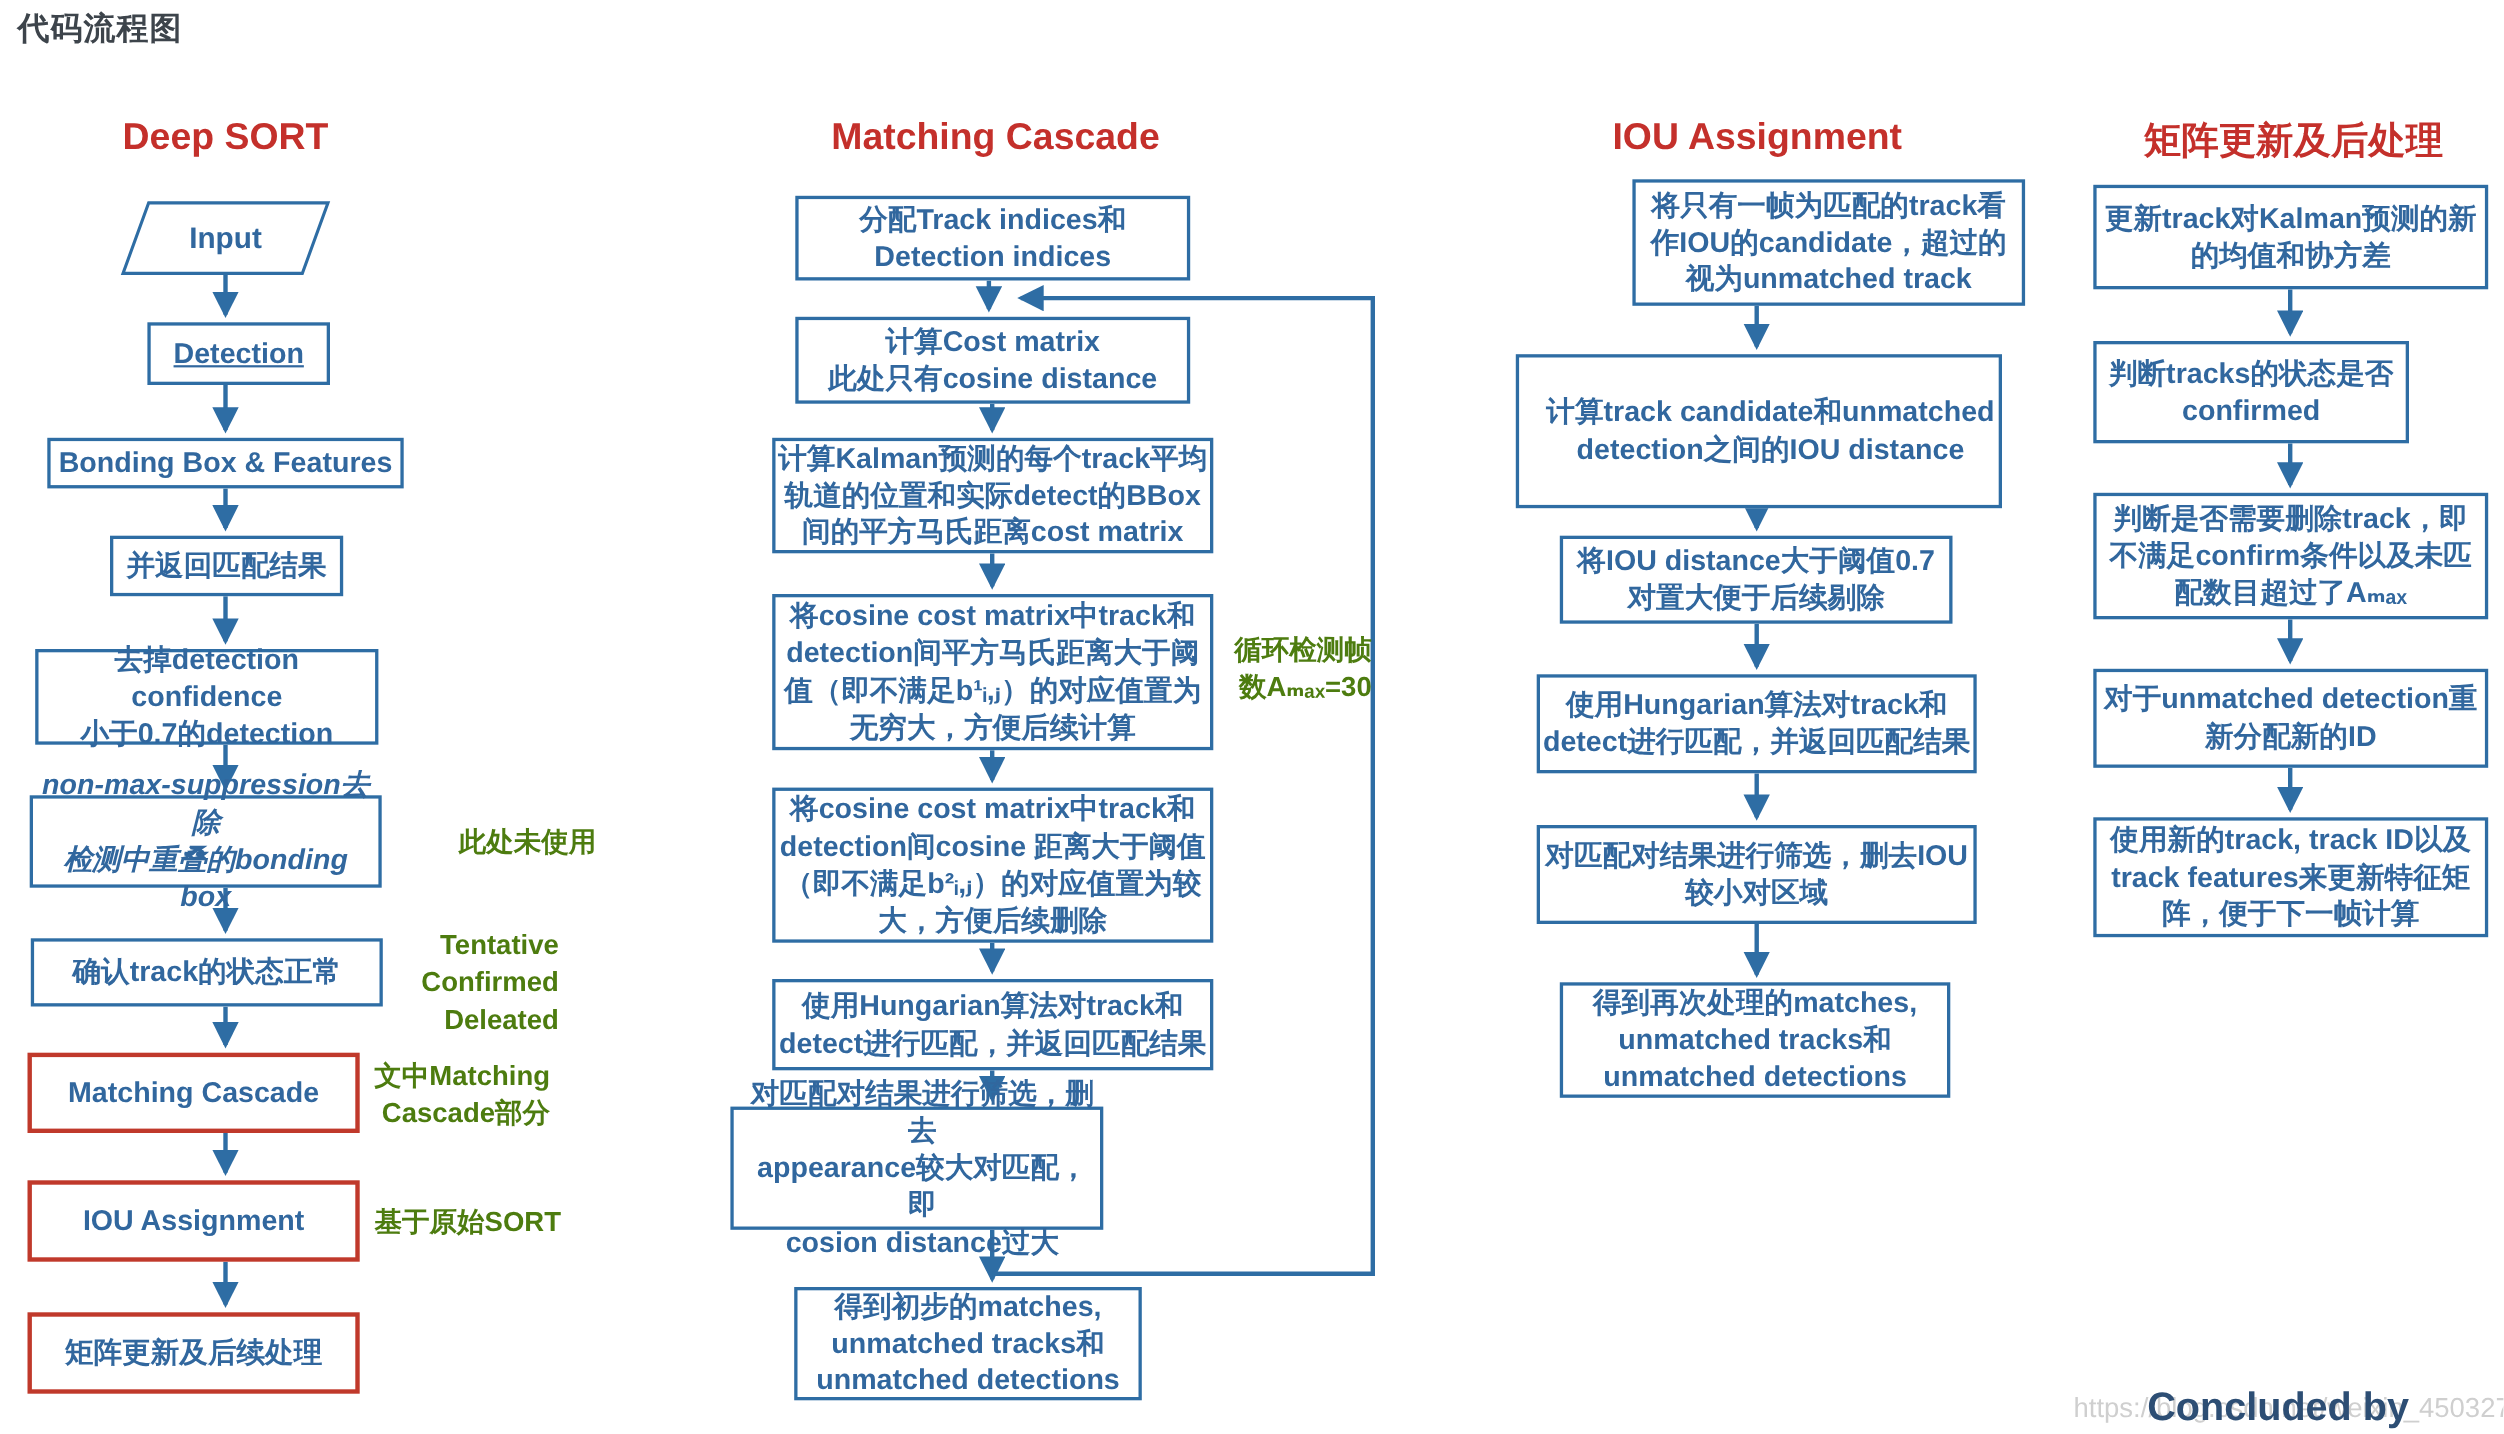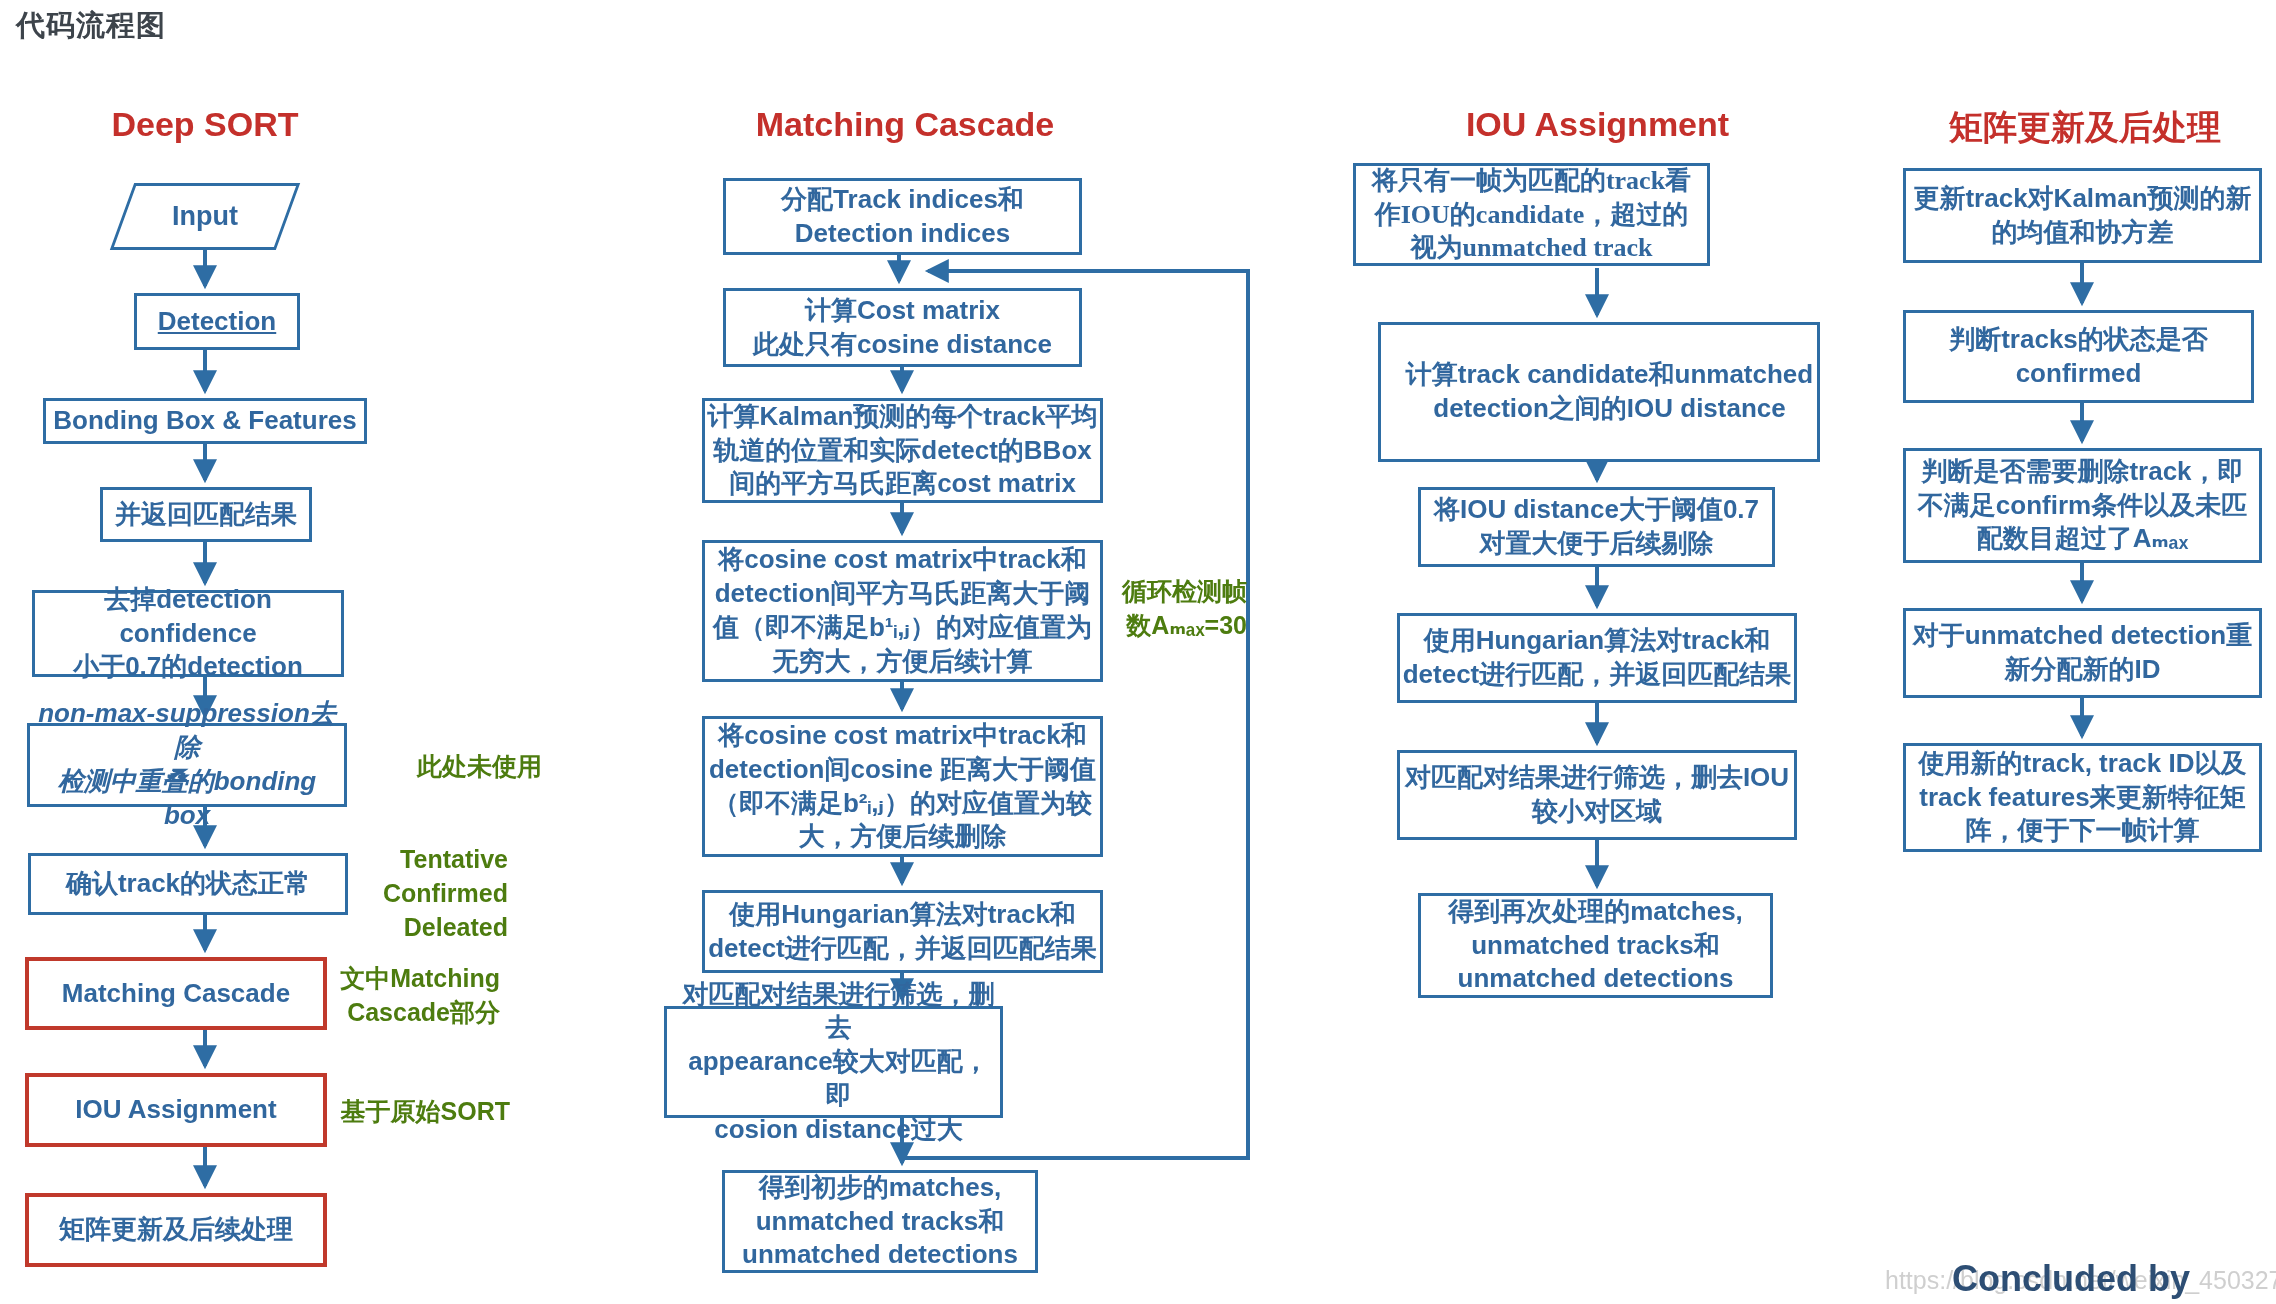--- a/index.html
+++ b/index.html
@@ -118,40 +118,40 @@
 cosion distance过大</div>
   <div class="node" style="left:722px;top:1170px;width:316px;height:103px;">得到初步的matches,
 unmatched tracks和
 unmatched detections</div>
 
   <div class="ann" style="left:1082px;top:575px;width:165px;">循环检测帧
 数Aₘₐₓ=30</div>
 
   <div class="hdr" style="left:1440px;top:105px;width:315px;">IOU Assignment</div>
 
-  <div class="node" style="left:1353px;top:163px;width:357px;height:103px;font-family:Liberation Serif, serif;">将只有一帧为匹配的track看
+  <div class="node" style="left:1484px;top:163px;width:357px;height:115px;">将只有一帧为匹配的track看
 作IOU的candidate，超过的
 视为unmatched track</div>
   <div class="node" style="left:1378px;top:322px;width:442px;height:140px;padding-left:23px;">计算track candidate和unmatched
 detection之间的IOU distance</div>
   <div class="node" style="left:1418px;top:487px;width:357px;height:80px;">将IOU distance大于阈值0.7
 对置大便于后续剔除</div>
   <div class="node" style="left:1397px;top:613px;width:400px;height:90px;">使用Hungarian算法对track和
 detect进行匹配，并返回匹配结果</div>
   <div class="node" style="left:1397px;top:750px;width:400px;height:90px;">对匹配对结果进行筛选，删去IOU
 较小对区域</div>
   <div class="node" style="left:1418px;top:893px;width:355px;height:105px;">得到再次处理的matches,
 unmatched tracks和
 unmatched detections</div>
 
   <div class="hdr" style="left:1930px;top:105px;width:310px;">矩阵更新及后处理</div>
 
   <div class="node" style="left:1903px;top:168px;width:359px;height:95px;">更新track对Kalman预测的新
 的均值和协方差</div>
-  <div class="node" style="left:1903px;top:310px;width:351px;height:93px;">判断tracks的状态是否
+  <div class="node" style="left:1903px;top:310px;width:287px;height:93px;">判断tracks的状态是否
 confirmed</div>
   <div class="node" style="left:1903px;top:448px;width:359px;height:115px;">判断是否需要删除track，即
 不满足confirm条件以及未匹
 配数目超过了Aₘₐₓ</div>
   <div class="node" style="left:1903px;top:608px;width:359px;height:90px;">对于unmatched detection重
 新分配新的ID</div>
   <div class="node" style="left:1903px;top:743px;width:359px;height:109px;">使用新的track, track ID以及
 track features来更新特征矩
 阵，便于下一帧计算</div>
 

